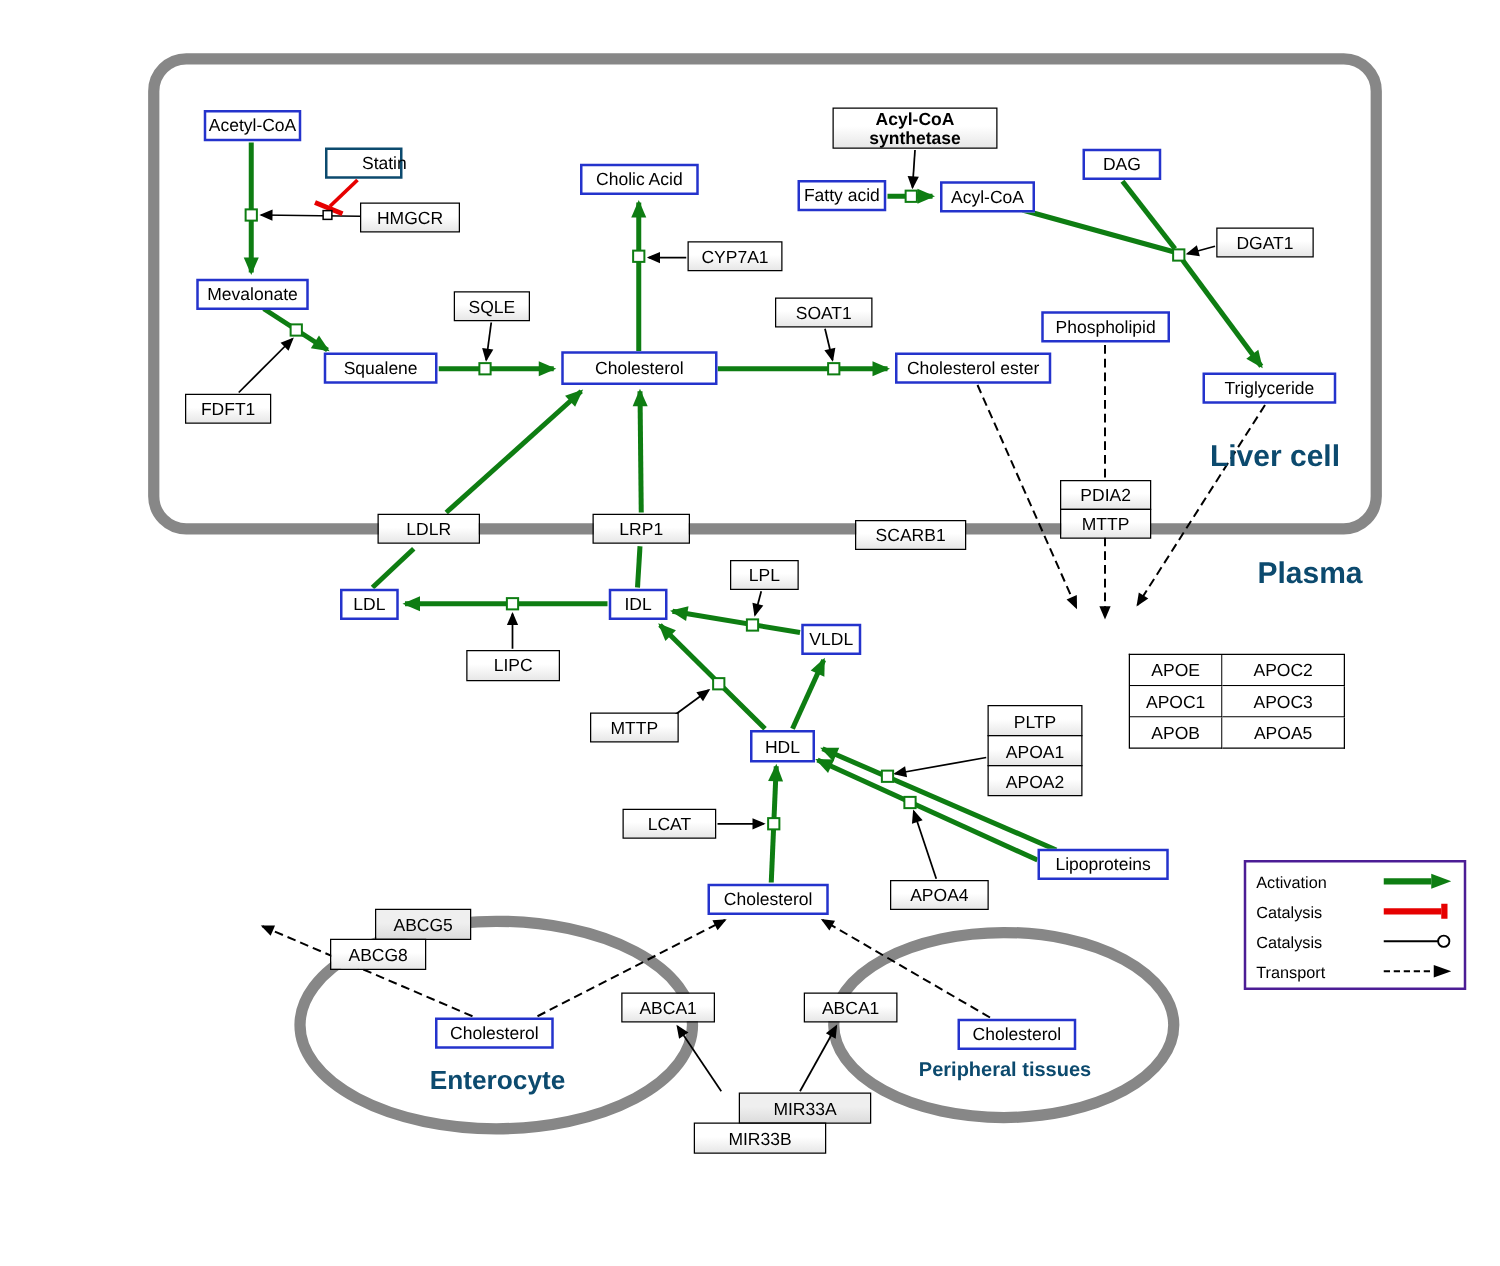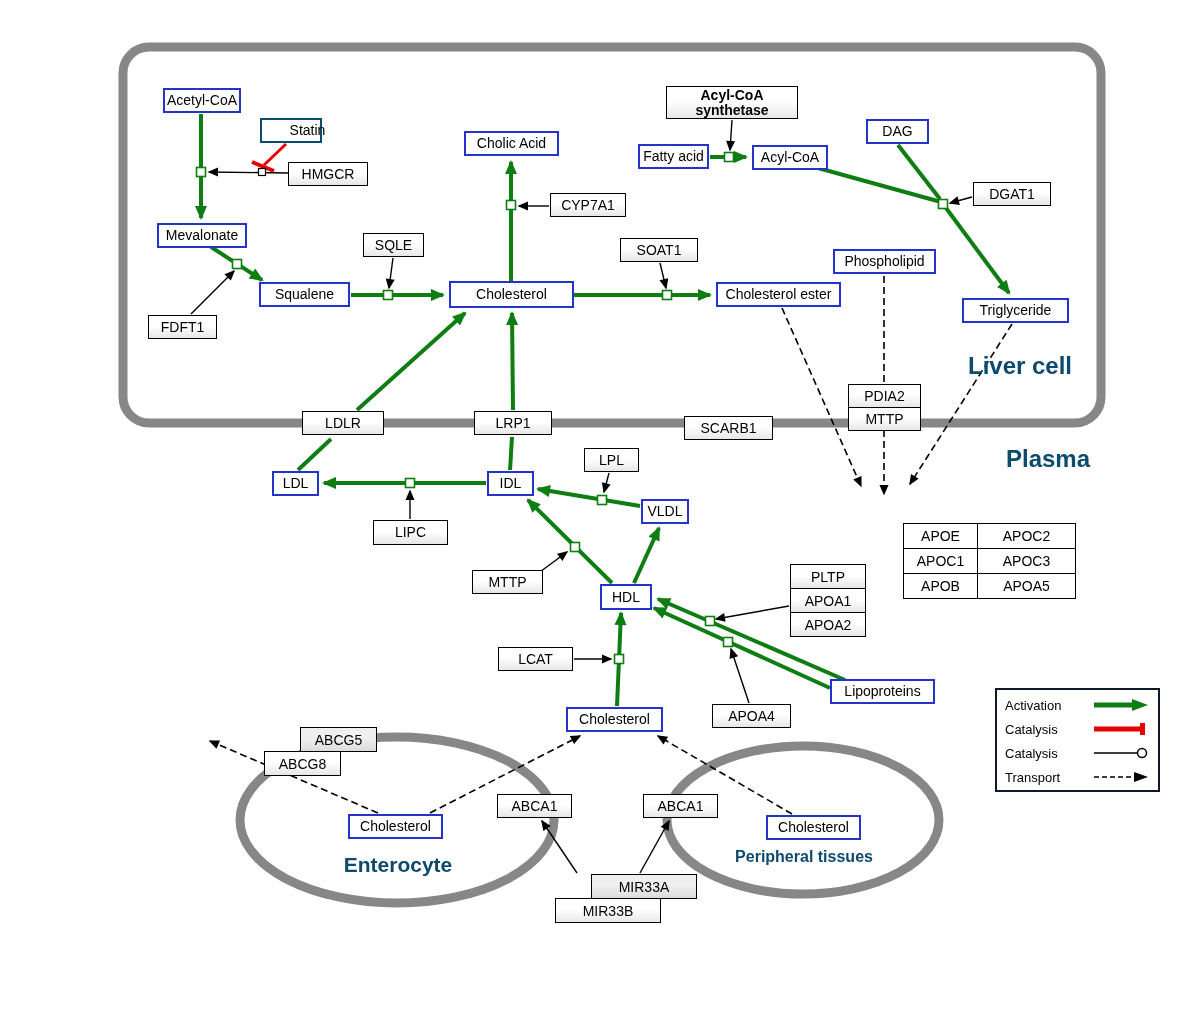--- a/index.html
+++ b/index.html
@@ -39,22 +39,22 @@
   .apo-grid .apo-cell {
     height:25px; display:flex; align-items:center; justify-content:center;
     font-size:14px; border-right:1px solid #000; border-bottom:1px solid #000;
     background:#fff;
   }
   .region-label {
     position:absolute; z-index:2; font-weight:bold; color:#0c4a6e;
     text-align:center;
   }
   #legend {
-    position:absolute; z-index:4; left:995px; top:688px; width:165px; height:104px;
-    border:2px solid #0f172a; background:#fff; padding:3px 0;
+    position:absolute; z-index:4; left:995px; top:688px; width:178px; height:104px;
+    border:2px solid #4c1d95; background:#fff; padding:3px 0;
   }
   .legend-row {
     display:flex; align-items:center; justify-content:space-between;
     height:24px; padding:0 8px; font-size:13px;
   }
 </style>
 </head>
 <body>
 
 <svg id="edges-svg" width="1200" height="1013">

